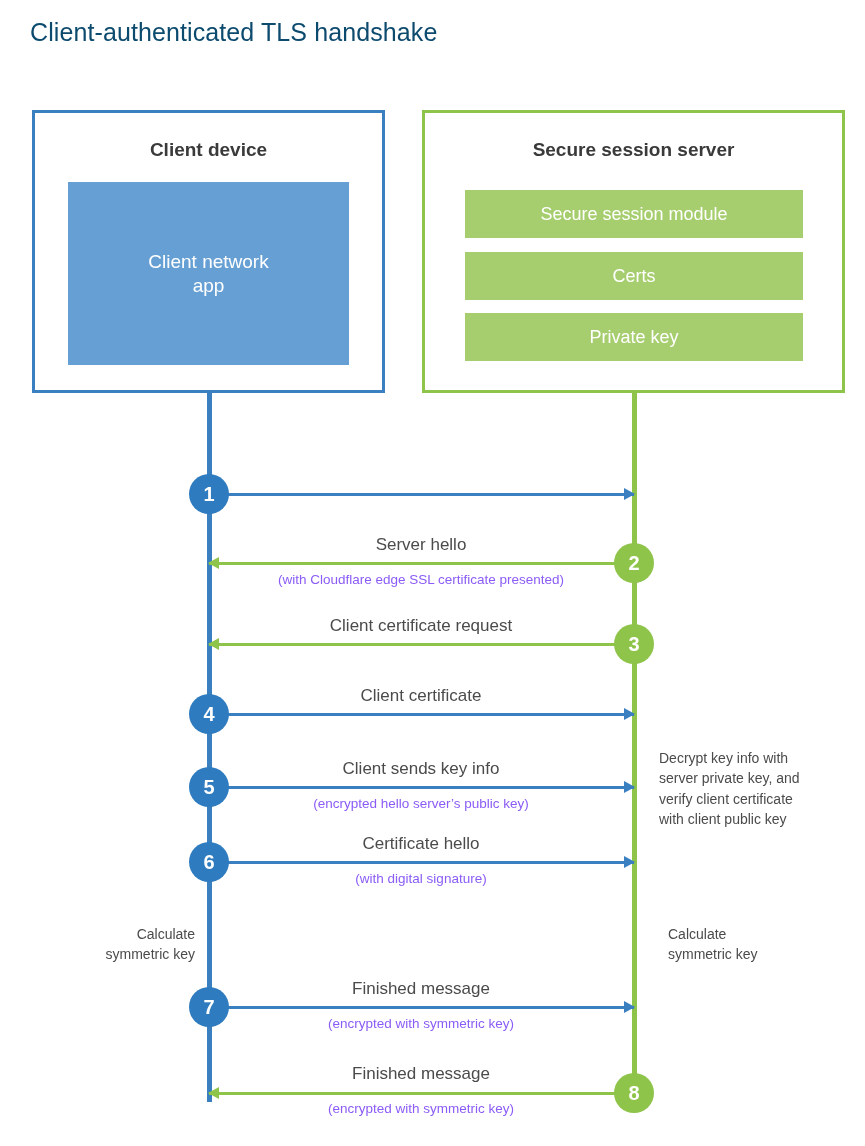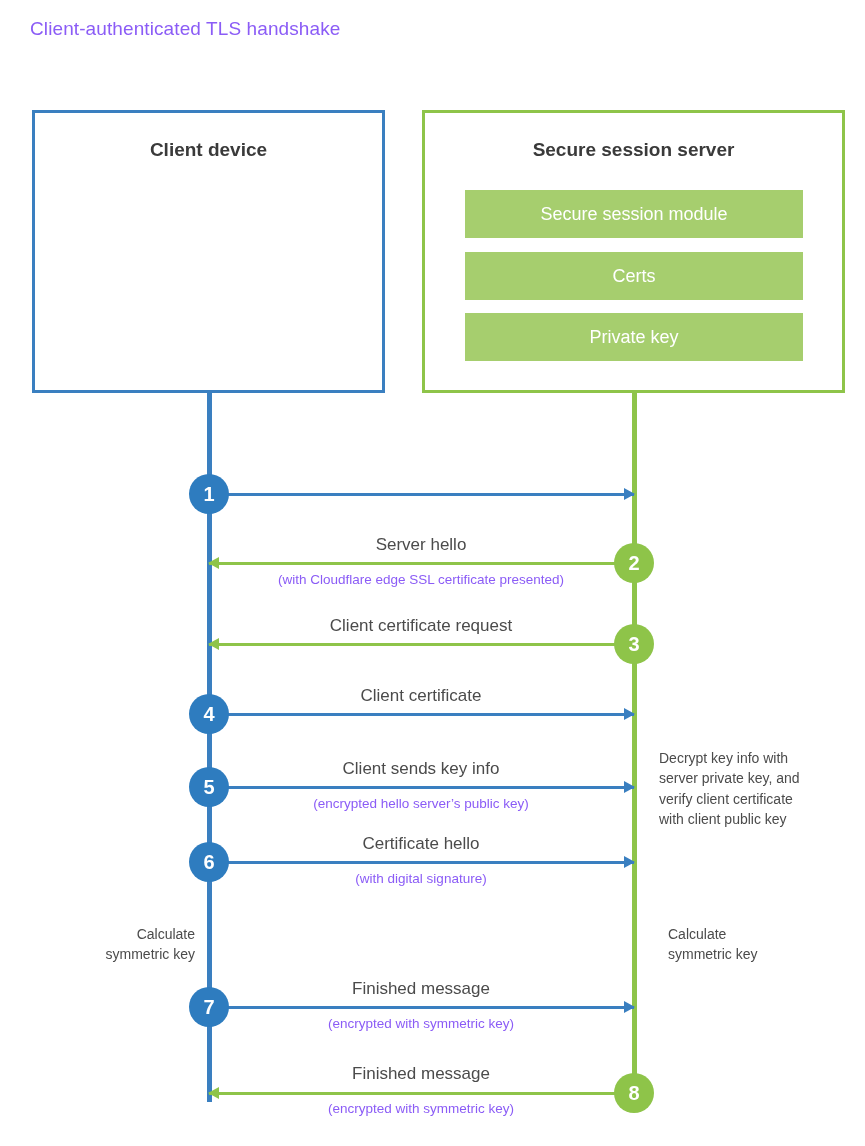--- a/index.html
+++ b/index.html
@@ -17,23 +17,23 @@
     height: 1146px;
     background: #ffffff;
     overflow: hidden;
   }
 
   
   .diagram-title {
     position: absolute;
     left: 30px;
     top: 18px;
-    font-size: 19px;
+    font-size: 25px;
     font-weight: 400;
-    color: #8b5cf6;
+    color: #0c4a6e;
     letter-spacing: 0.1px;
     white-space: nowrap;
   }
 
   
   .party-box {
     position: absolute;
     background: #ffffff;
     box-sizing: border-box;
   }
@@ -188,20 +188,26 @@
 </style>
 </head>
 <body>
 
 <div id="stage">
 
   <div class="diagram-title">Client-authenticated TLS handshake</div>
 
   <div class="party-box client">
     <div class="party-title">Client device</div>
+    <div class="client-app-block">
+      <span>
+        <span>Client network</span><br>
+        <span>app</span>
+      </span>
+    </div>
   </div>
 
   <div class="party-box server">
     <div class="party-title">Secure session server</div>
     <div class="server-module m0">Secure session module</div>
     <div class="server-module m2">Private key</div>
     <div class="server-module m1">Certs</div>
   </div>
 
   <div class="lifeline client-line"></div>

